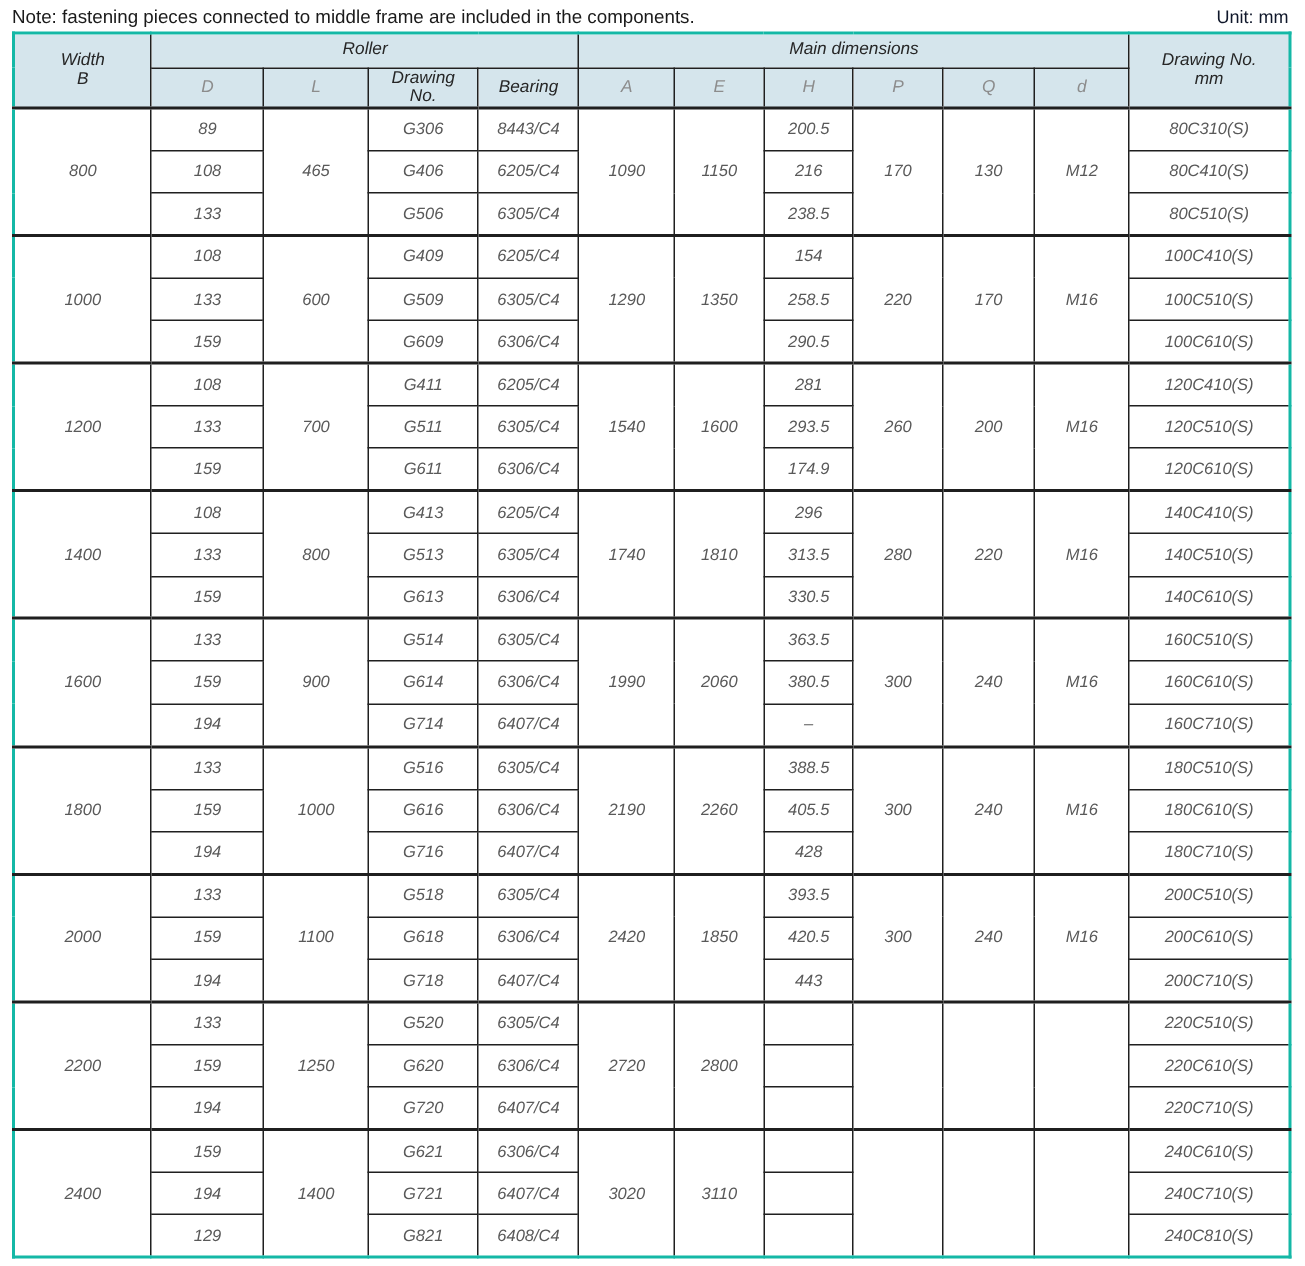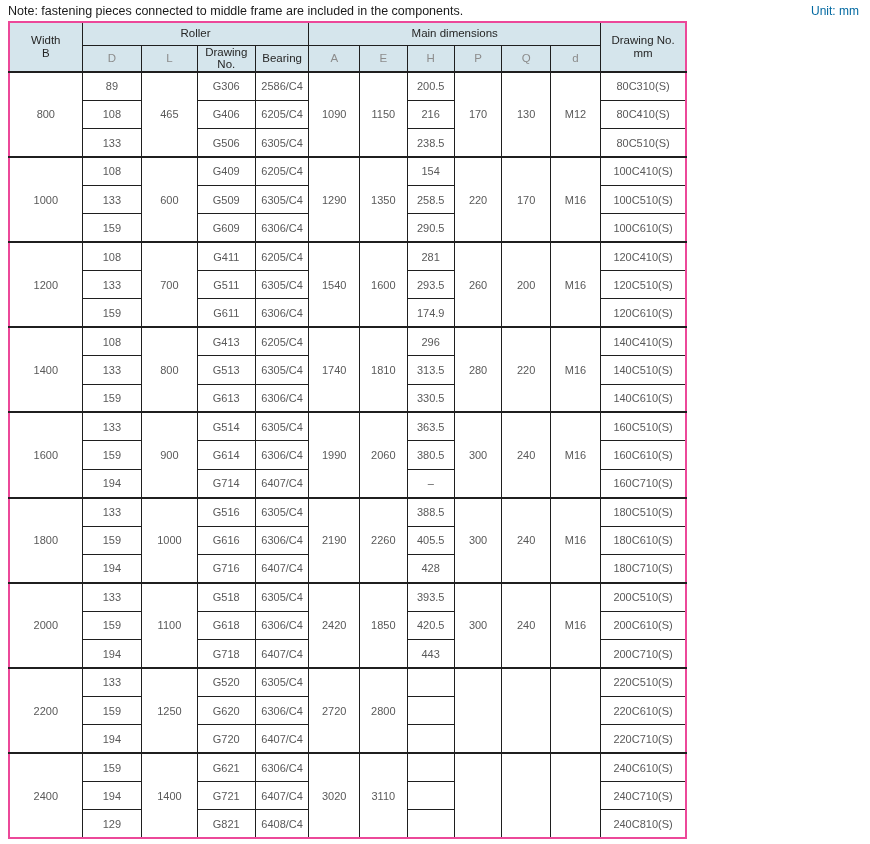--- a/index.html
+++ b/index.html
@@ -15,28 +15,29 @@
     justify-content: space-between;
     align-items: flex-end;
     margin-bottom: 3px;
   }
   .note {
     font-size: 12.5px;
     color: #1a1a1a;
   }
   .unit {
     font-size: 12px;
-    color: #0369a1;
+    color: #0f172a;
     padding-right: 2px;
   }
   table.spec {
-    width: 679px;
+    width: 853px;
     table-layout: fixed;
     border-collapse: collapse;
-    border: 2px solid #ec4899;
+    border: 2px solid #14b8a6;
+    font-style: italic;
   }
   table.spec th, table.spec td {
     border: 1px solid #1f1f1f;
     text-align: center;
     vertical-align: middle;
     overflow: hidden;
   }
   thead th {
     background: #d5e5ec;
     font-weight: normal;
@@ -103,21 +104,21 @@
         <th class="sub-letter">Q</th>
         <th class="sub-letter">d</th>
       </tr>
     </thead>
     <tbody>
         <tr class="group-first">
           <td rowspan="3">800</td>
           <td>89</td>
           <td rowspan="3">465</td>
           <td>G306</td>
-          <td>2586/C4</td>
+          <td>8443/C4</td>
           <td rowspan="3">1090</td>
           <td rowspan="3">1150</td>
           <td>200.5</td>
           <td rowspan="3">170</td>
           <td rowspan="3">130</td>
           <td rowspan="3">M12</td>
           <td>80C310(S)</td>
         </tr>
         <tr>
           <td>108</td>

